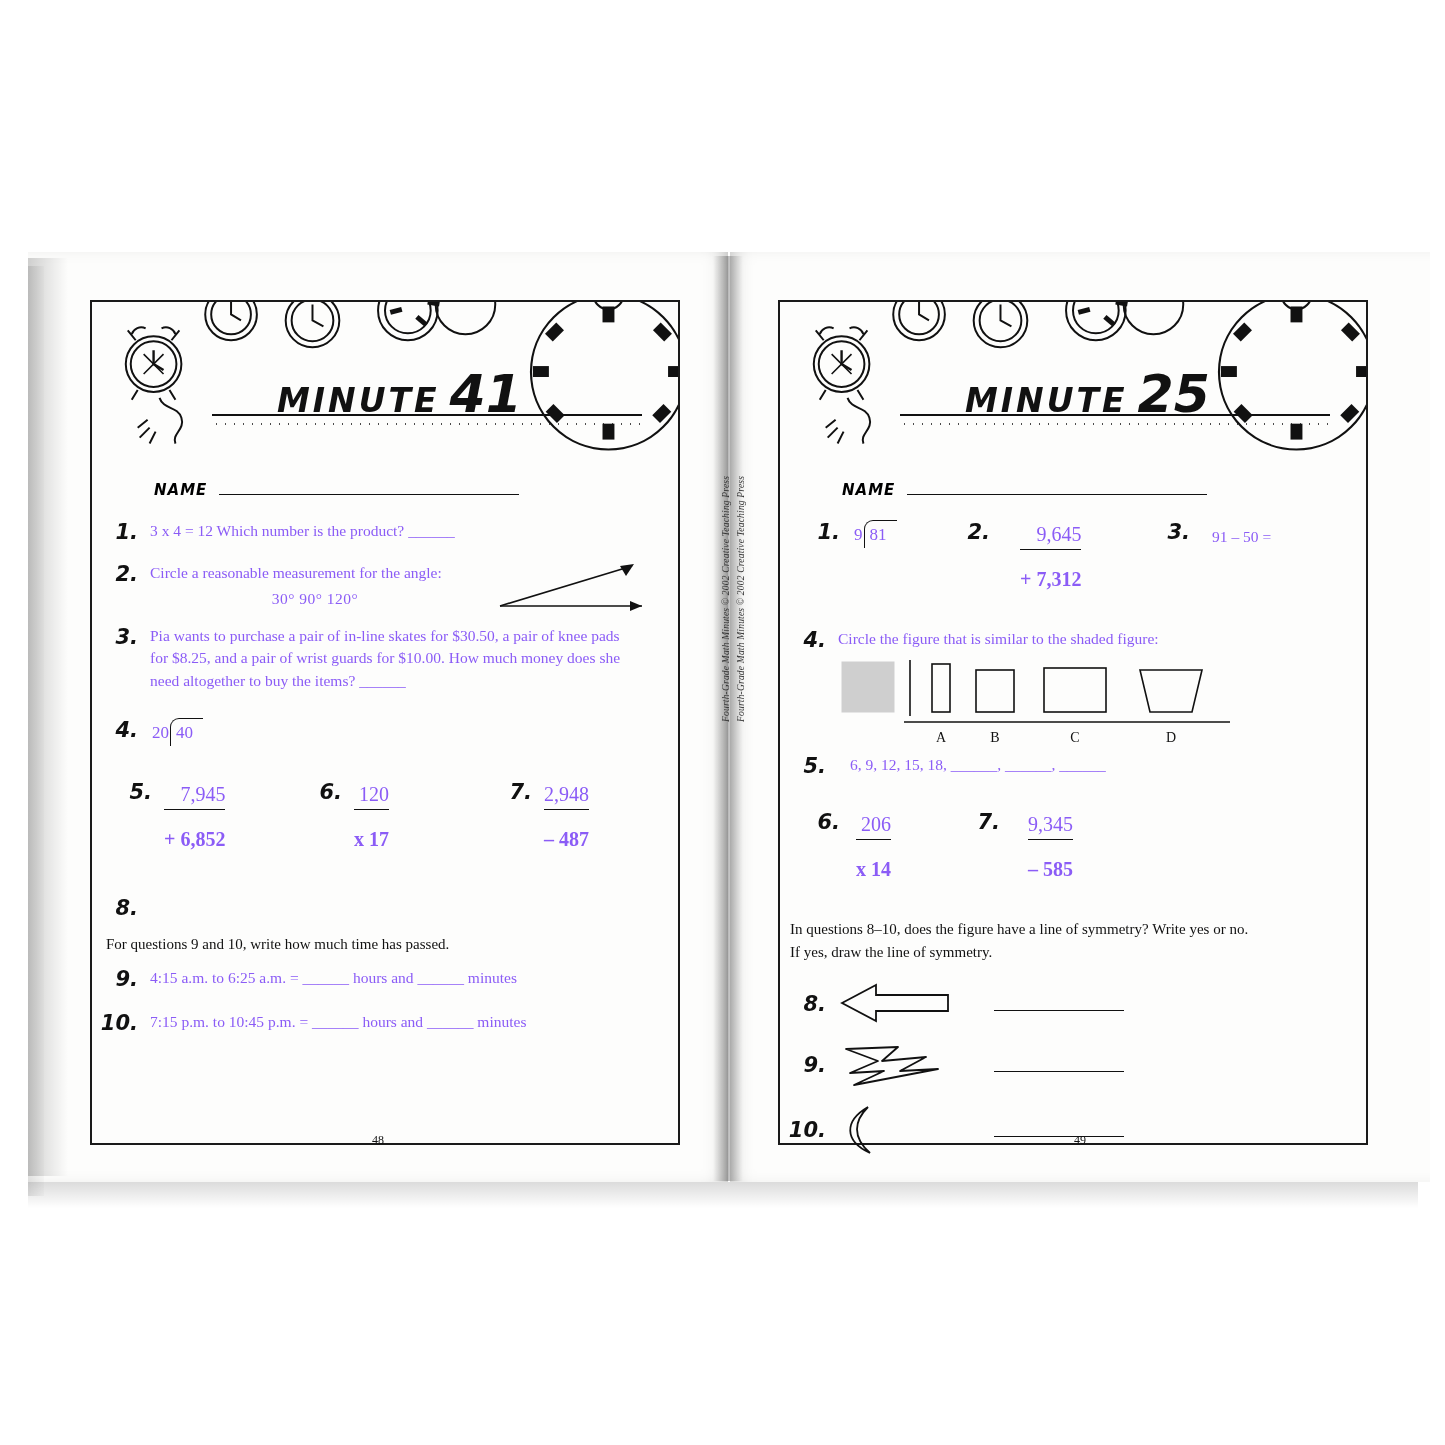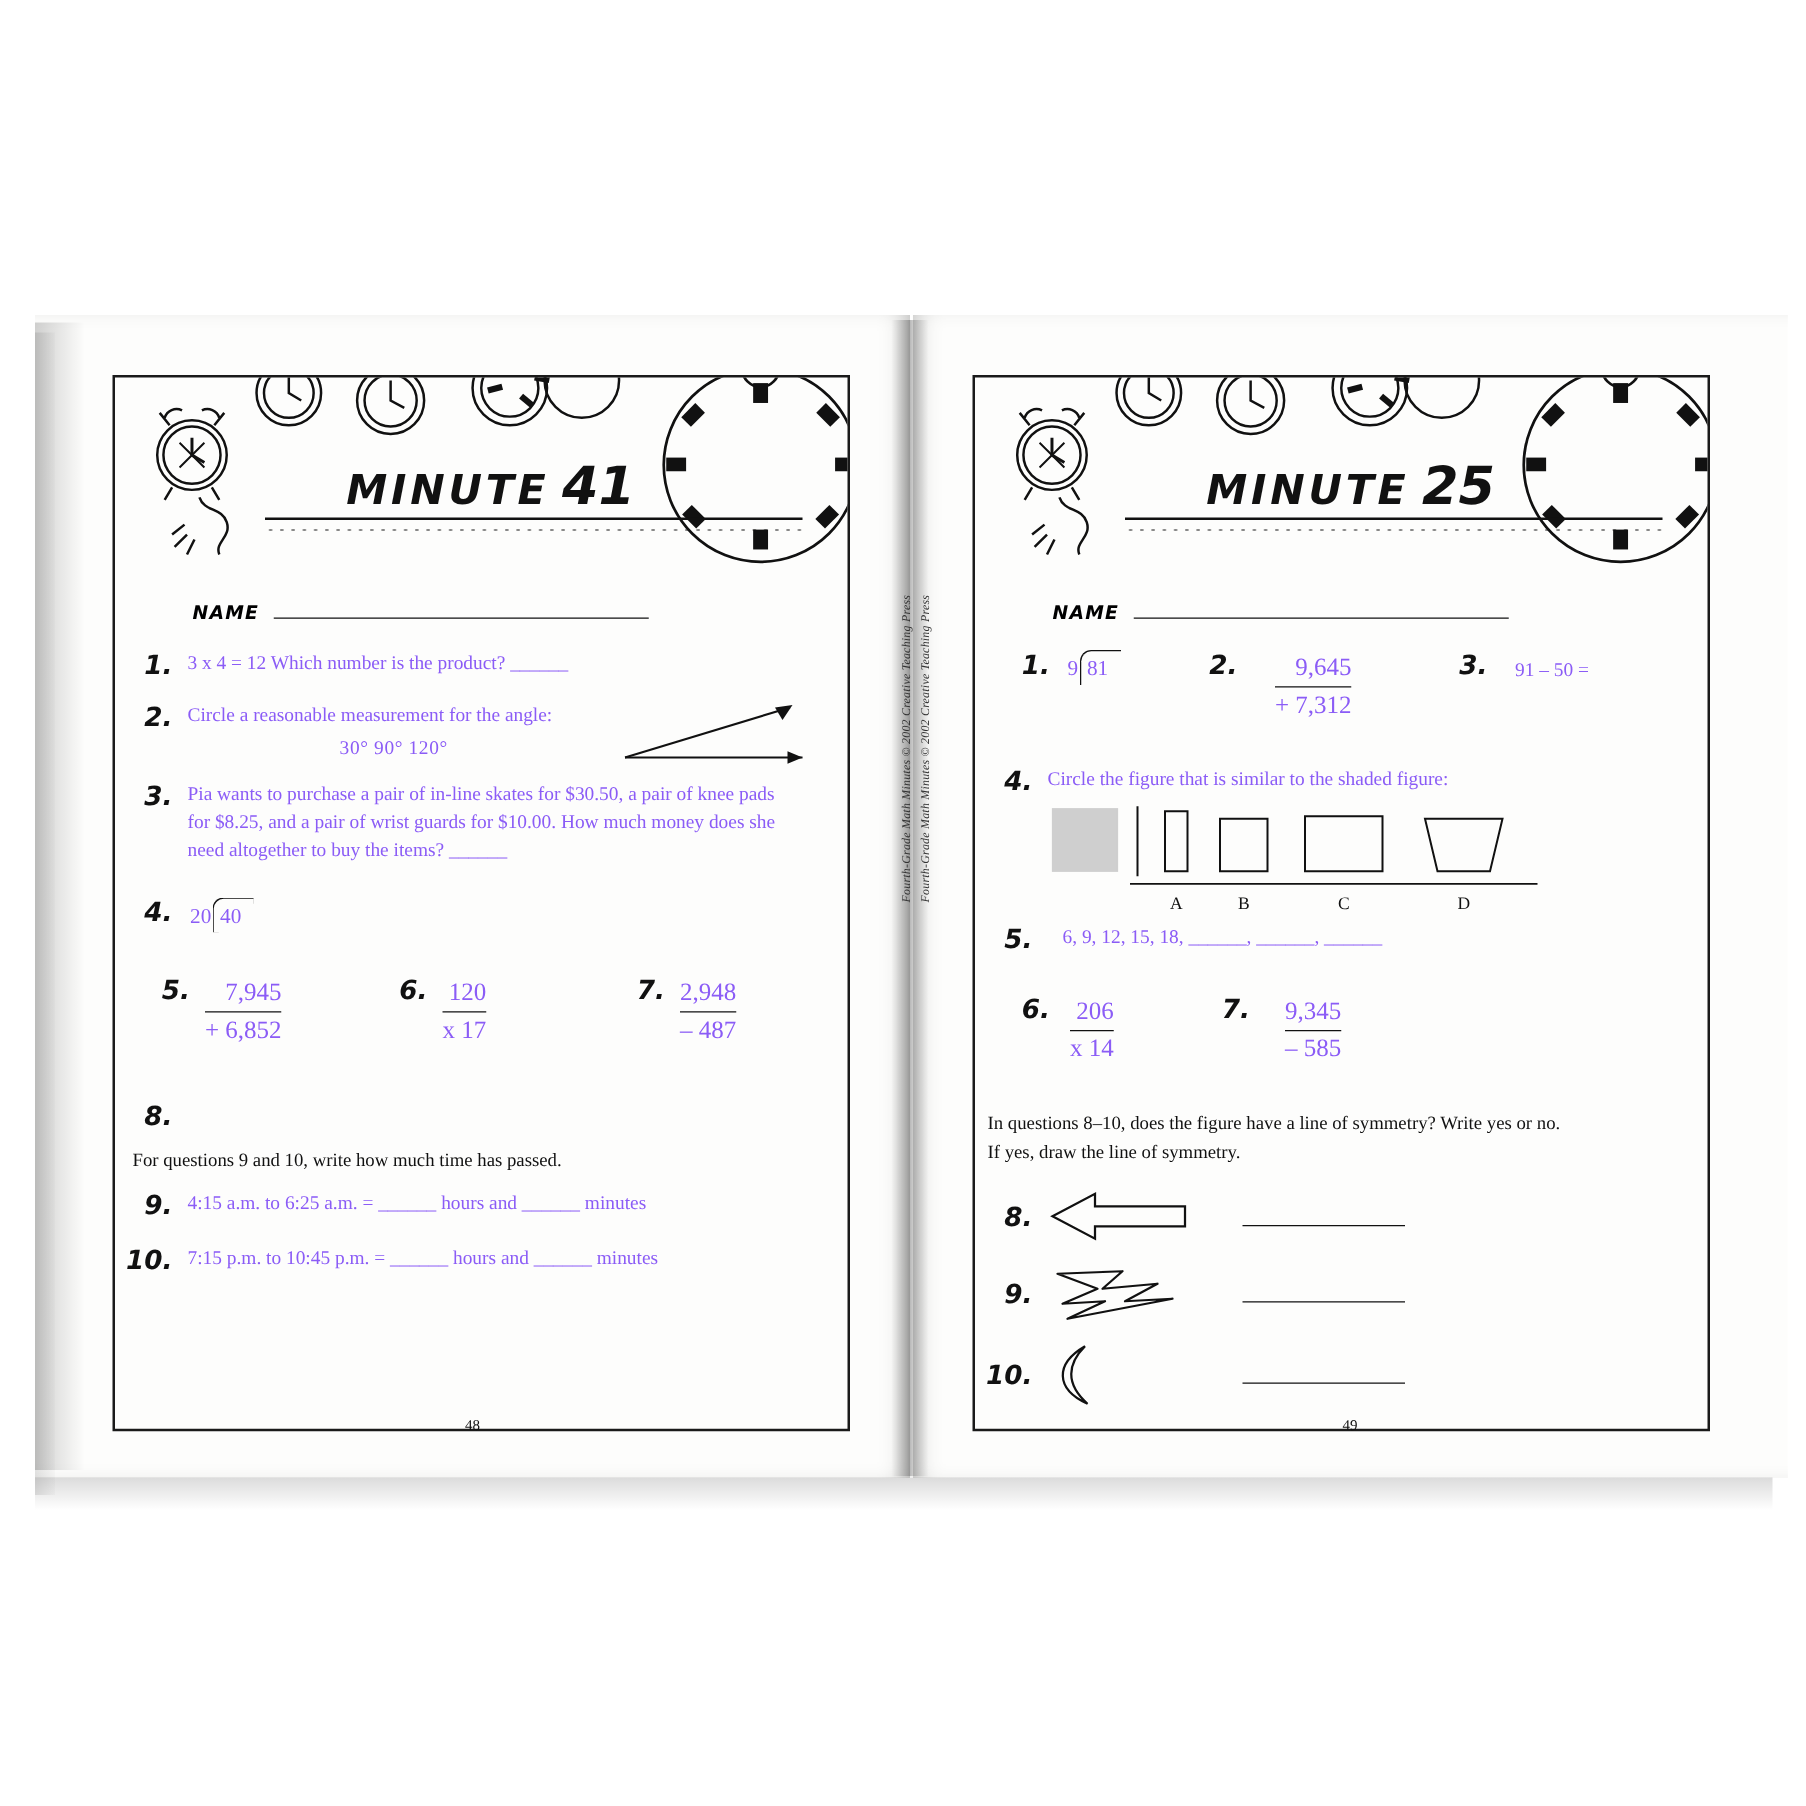--- a/index.html
+++ b/index.html
@@ -78,21 +78,21 @@
     position: absolute;
     left: 185px; top: 62px;
     font-family: "DejaVu Sans", sans-serif;
     font-weight: bold;
     font-style: italic;
     font-size: 33px;
     letter-spacing: 3px;
     color: #111;
   }
   .minute-num {
-    font-size: 42px;
+    font-size: 52px;
     letter-spacing: 0px;
     margin-left: 10px;
   }
   .title-rule {
     position: absolute;
     left: 120px; top: 112px;
     width: 430px; height: 0;
     border-top: 2px solid #111;
   }
   .title-dots {
@@ -159,21 +159,21 @@
   }
   .note.wide { margin-left: 14px; }
 
   
   .stack {
     font-size: 20px;
     line-height: 1.45;
     display: inline-block;
     text-align: right;
   }
-  .stack .ln2 { border-top: 1.3px solid #111; padding-top: 0; }
+  .stack .ln2 { border-top: 1.3px solid #111; padding-top: 15px; font-weight: bold; }
   .row-ops { display: flex; align-items: flex-start; }
   .op-item { display: flex; align-items: flex-start; }
   .long-div {
     display: inline-block;
     font-size: 17px;
     position: relative;
     padding-left: 2px;
   }
   .ld-divisor { }
   .ld-bracket {

